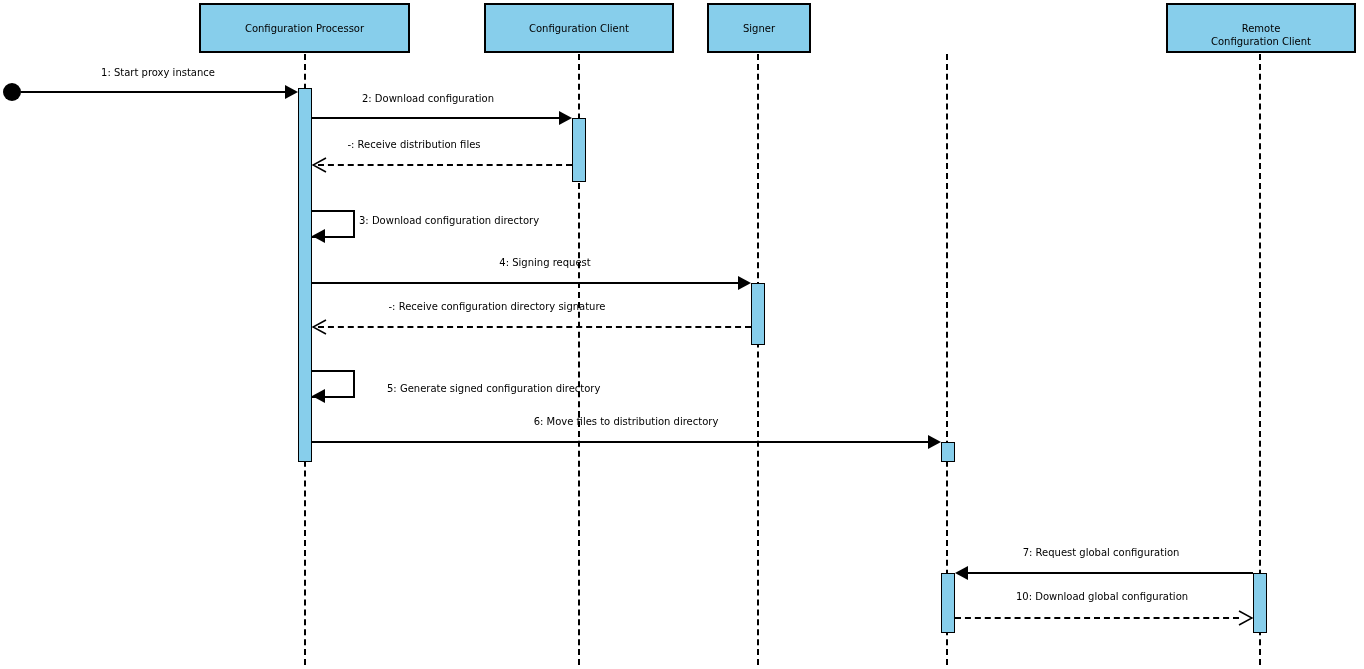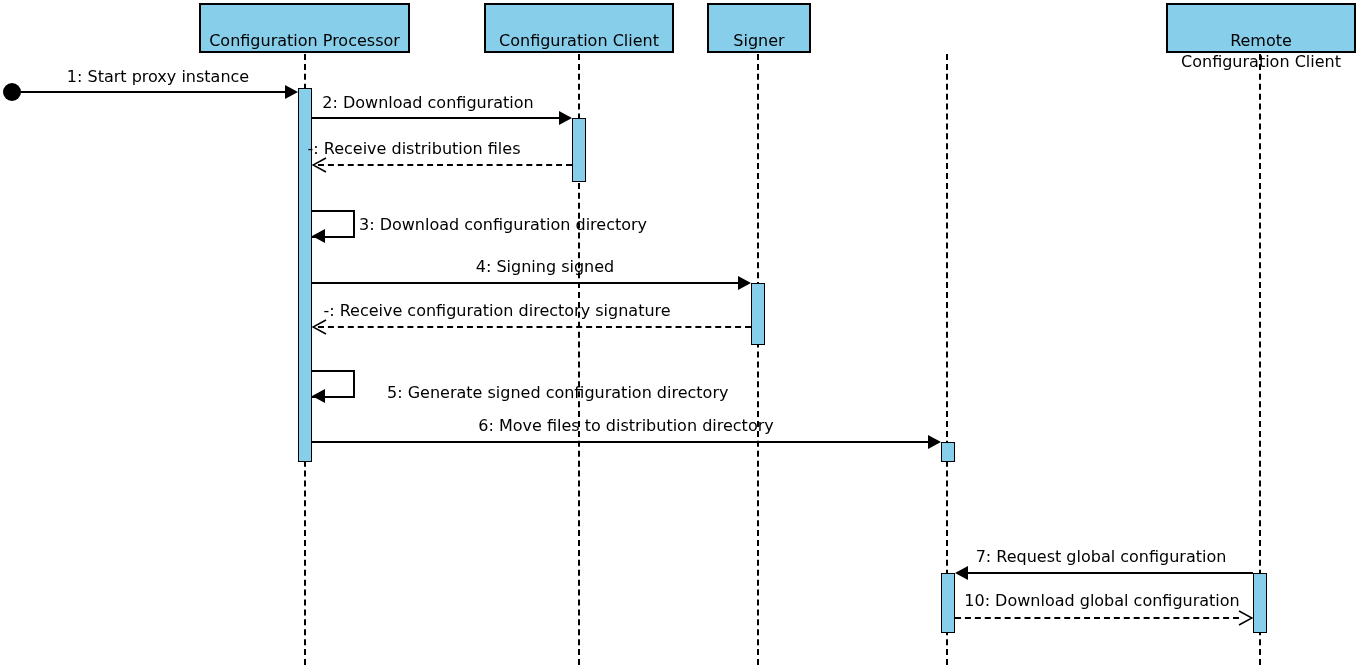--- a/index.html
+++ b/index.html
@@ -1,18 +1,18 @@
 <!DOCTYPE html>
 <html><head>
 <meta charset="utf-8">
 <style>
   html,body { margin:0; padding:0; background:#ffffff; }
   .canvas {
     position:relative; width:1364px; height:669px; background:#ffffff;
-    font-family:"DejaVu Sans", sans-serif; font-size:16px; color:#000;
+    font-family:"DejaVu Sans", sans-serif; font-size:10px; color:#000;
     overflow:hidden;
   }
   .actor {
     position:absolute; top:3px; height:50px; box-sizing:border-box;
     background:#87CEEB; border:2px solid #000;
     text-align:center; padding-top:3px; white-space:pre-line; line-height:1.35;
     z-index:5;
   }
   .lifeline {
     position:absolute; top:54px; height:611px; width:0;
@@ -97,21 +97,21 @@
       <polyline points="14,1 1,8 14,15" fill="none" stroke="#000" stroke-width="1.5"></polyline>
     </svg>
   <span class="msg-label centered" style="left:414px;top:139px;">-: Receive distribution files</span>
 
   <div class="self-loop" style="left:312px;top:210px;"></div>
   <div class="arr-l" style="left:312px;top:229px;"></div>
   <span class="msg-label" style="left:359px;top:215px;">3: Download configuration directory</span>
 
   <div class="msg-line" style="left:312px;top:282px;width:428px;"></div>
   <div class="arr-r" style="left:738px;top:276px;"></div>
-  <span class="msg-label centered" style="left:545px;top:257px;">4: Signing signed</span>
+  <span class="msg-label centered" style="left:545px;top:257px;">4: Signing request</span>
 
   <div class="msg-line dashed" style="left:318px;top:326px;width:433px;"></div>
   <svg class="open-arrow" style="left:312px;top:319px;" width="16" height="16" viewBox="0 0 16 16">
       <polyline points="14,1 1,8 14,15" fill="none" stroke="#000" stroke-width="1.5"></polyline>
     </svg>
   <span class="msg-label centered" style="left:497px;top:301px;">-: Receive configuration directory signature</span>
 
   <div class="self-loop" style="left:312px;top:370px;"></div>
   <div class="arr-l" style="left:312px;top:389px;"></div>
   <span class="msg-label" style="left:387px;top:375px;margin-top:8px;">5: Generate signed configuration directory</span>

